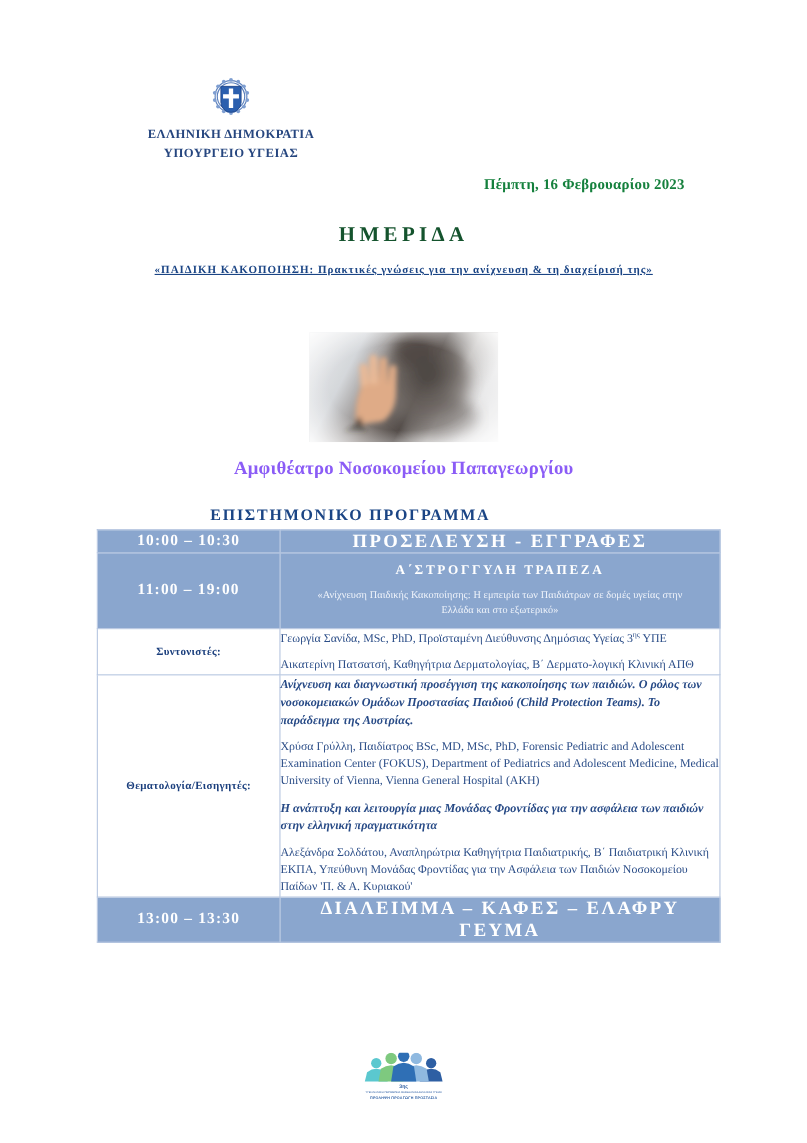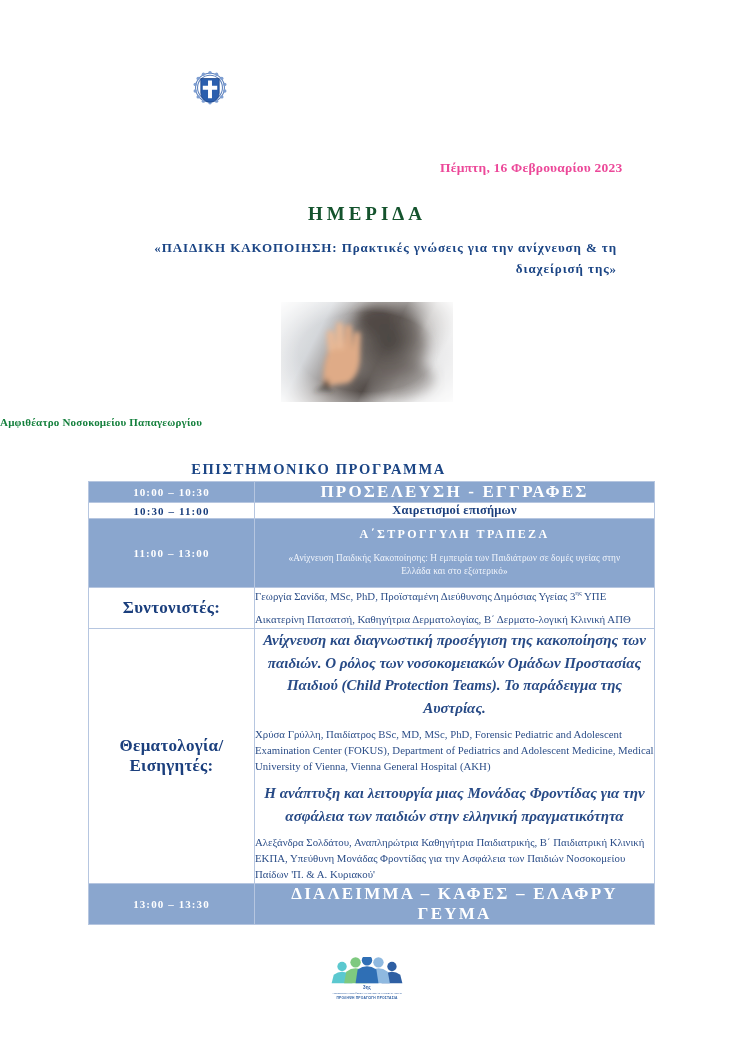--- a/index.html
+++ b/index.html
@@ -54,69 +54,71 @@
     font-size: 7px;
     vertical-align: super;
   }
   .date-line {
     position: absolute;
     top: 160px;
     left: 440px;
     width: 250px;
     font-size: 13.5px;
     font-weight: bold;
-    color: #ec4899;
+    color: #15803d;
     letter-spacing: 0.2px;
   }
 
   
   .ev-kind {
     position: absolute;
     top: 203px;
     left: 0;
     width: 734px;
     text-align: center;
     font-size: 19px;
     font-weight: bold;
     letter-spacing: 4px;
     color: #14532d;
   }
   .ev-title {
     position: absolute;
     top: 238px;
     left: 117px;
     width: 500px;
-    text-align: right;
-    font-size: 13px;
+    text-align: center;
+    font-size: 10px;
     font-weight: bold;
     line-height: 1.6;
     letter-spacing: 0.9px;
     color: #1b4585;
+    text-decoration: underline;
   }
 
   
   .photo {
     position: absolute;
     top: 302px;
     left: 281px;
     width: 172px;
     height: 100px;
     overflow: hidden;
     background: #ffffff;
   }
   .photo svg { display: block; }
 
   .venue {
     position: absolute;
     top: 416px;
     left: 0;
     width: 734px;
-    font-size: 11px;
-    font-weight: bold;
-    color: #15803d;
+    text-align: center;
+    font-size: 17px;
+    font-weight: bold;
+    color: #8b5cf6;
     letter-spacing: 0.2px;
   }
 
   
   .prog-heading {
     position: absolute;
     top: 461px;
     left: 0;
     width: 637px;
     text-align: center;
@@ -138,29 +140,29 @@
   .prog-table td {
     border: 1px solid #b6c6e0;
     vertical-align: middle;
     padding: 0;
   }
   .col-time { width: 166px; }
   .col-body { width: 400px; }
 
   .tcell-time {
     text-align: center;
-    font-size: 11px;
+    font-size: 14px;
     font-weight: bold;
     letter-spacing: 1.1px;
     color: #1b3f7d;
     padding: 7px 4px;
   }
   .tcell-label {
     text-align: center;
-    font-size: 17px;
+    font-size: 10px;
     font-weight: bold;
     color: #1b3f7d;
     padding: 7px 4px;
     letter-spacing: 0.3px;
   }
   .row-blue td { background: #8aa6ce; }
   .row-blue .tcell-time,
   .row-blue .tcell-main { color: #ffffff; }
 
   .tcell-main {
@@ -201,24 +203,23 @@
     font-size: 11px;
     line-height: 1.48;
     color: #2a4b84;
     text-align: left;
   }
   .tcell-text p { margin: 0 0 8px 0; }
   .tcell-text p:last-child { margin-bottom: 0; }
   .topic {
     font-style: italic;
     font-weight: bold;
-    font-size: 15px;
+    font-size: 11px;
     line-height: 1.5;
     color: #274a86;
-    text-align: center;
   }
   .speaker {
     font-size: 10.8px;
     line-height: 1.46;
     color: #2c4e88;
   }
   sup.ord { font-size: 7px; vertical-align: super; }
 
   
   .footer-logo {
@@ -258,20 +259,22 @@
           <circle cx="14" cy="16" r="2.6"></circle>
             <circle cx="22" cy="9.6" r="2.6"></circle>
         </g>
         <path d="M18 16 h28 v22 a14 14 0 0 1 -14 14 a14 14 0 0 1 -14 -14 z" fill="#2b5fae" stroke="#1e468a" stroke-width="1.2"></path>
         <path d="M29 19 h6 v8 h8 v6 h-8 v13 h-6 v-13 h-8 v-6 h8 z" fill="#ffffff"></path>
       </svg>
     </span>
   </div>
 
   <div class="org-block">
+    <div class="org-line">ΕΛΛΗΝΙΚΗ ΔΗΜΟΚΡΑΤΙΑ</div>
+    <div class="org-line">ΥΠΟΥΡΓΕΙΟ ΥΓΕΙΑΣ</div>
   </div>
 
   <div class="date-line">Πέμπτη, 16 Φεβρουαρίου 2023</div>
 
   <div class="ev-kind">ΗΜΕΡΙΔΑ</div>
   <div class="ev-title">«ΠΑΙΔΙΚΗ ΚΑΚΟΠΟΙΗΣΗ: Πρακτικές γνώσεις για την ανίχνευση &amp; τη διαχείρισή της»</div>
 
   <div class="photo">
     <svg viewBox="0 0 172 100" width="172" height="100" aria-hidden="true">
       <defs>
@@ -327,27 +330,23 @@
         <col class="col-time">
         <col class="col-body">
       </colgroup>
     <tbody>
 
       <tr class="row-blue">
         <td class="tcell-time">10:00 – 10:30</td>
         <td class="tcell-main">ΠΡΟΣΕΛΕΥΣΗ - ΕΓΓΡΑΦΕΣ</td>
       </tr>
 
-      <tr>
-        <td class="tcell-time">10:30 – 11:00</td>
-        <td class="tcell-main plain">Χαιρετισμοί επισήμων</td>
-      </tr>
 
       <tr class="row-blue">
-        <td class="tcell-time">11:00 – 13:00</td>
+        <td class="tcell-time">11:00 – 19:00</td>
         <td style="padding:8px 4px;">
           <span class="rt-title">Α΄ΣΤΡΟΓΓΥΛΗ ΤΡΑΠΕΖΑ</span>
           <span class="rt-sub">«Ανίχνευση Παιδικής Κακοποίησης: Η εμπειρία των Παιδιάτρων σε δομές υγείας στην Ελλάδα και στο εξωτερικό»</span>
         </td>
       </tr>
 
       <tr>
         <td class="tcell-label">Συντονιστές:</td>
         <td class="tcell-text">
           <p class="speaker"><span>Γεωργία Σανίδα, MSc, PhD, Προϊσταμένη Διεύθυνσης Δημόσιας Υγείας 3</span><sup class="ord">ης</sup><span> ΥΠΕ</span></p>

